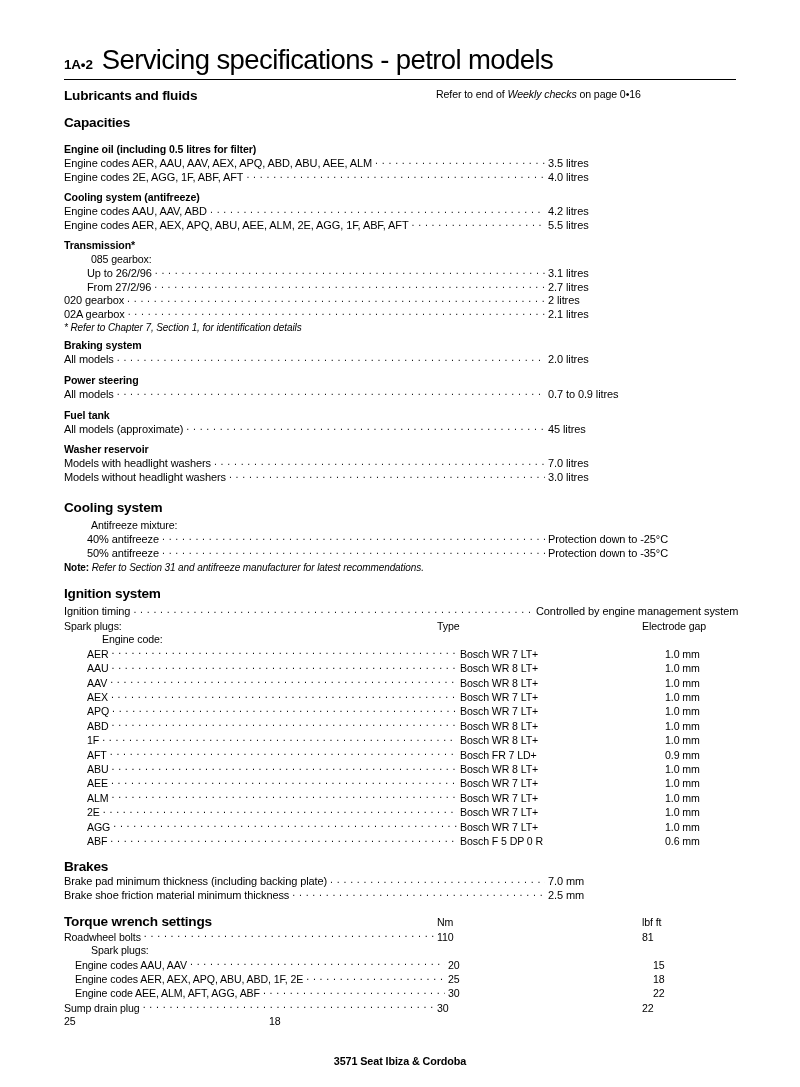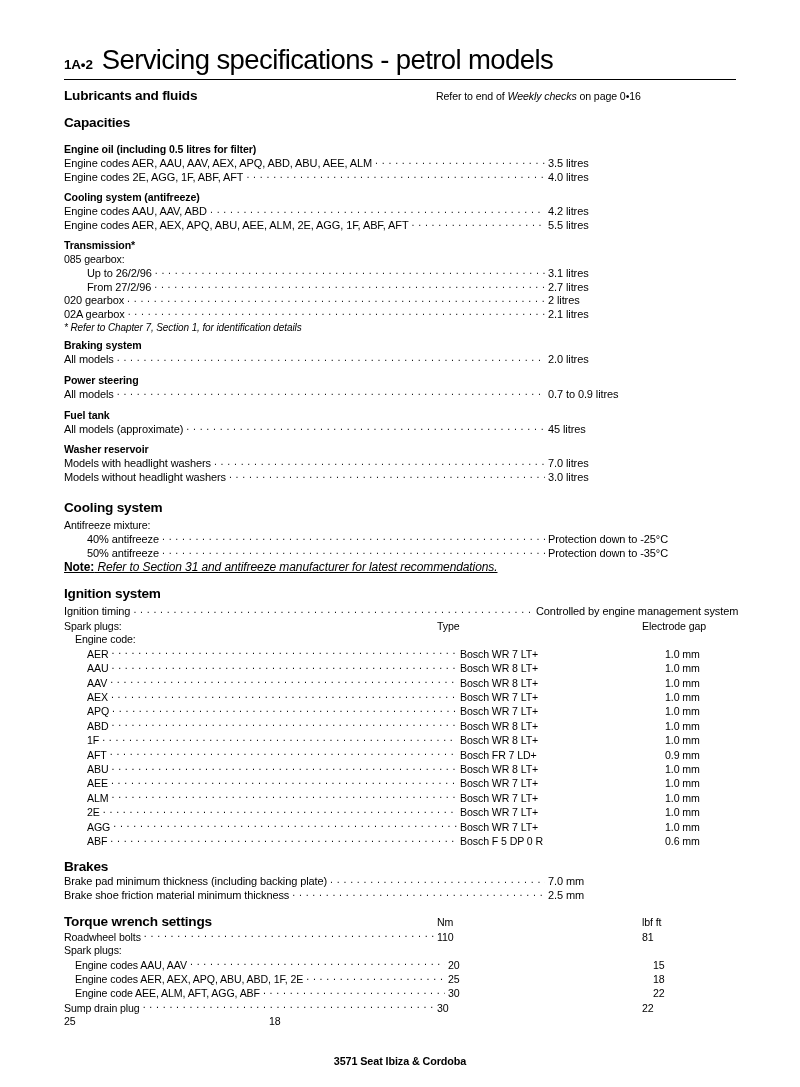--- a/index.html
+++ b/index.html
@@ -68,21 +68,21 @@
   h2.sec {
     font-size: 13.6px;
     font-weight: bold;
     margin: 0;
     line-height: 16px;
     letter-spacing: -0.2px;
   }
   .sec-lub {
     display: flex;
     justify-content: space-between;
-    align-items: center;
+    align-items: flex-start;
     gap: 40px;
   }
   .ref-note {
     font-size: 10.6px;
     font-weight: normal;
     letter-spacing: -0.1px;
     width: 300px;
   }
   .ref-note i { font-style: italic; }
 
@@ -142,34 +142,34 @@
     width: 200px;
   }
 
   .indent1 { padding-left: 11px; }
   .indent2 { padding-left: 23px; }
 
   .plain {
     font-size: 10.6px;
     line-height: 13.6px;
     letter-spacing: -0.1px;
+    margin-left: 27px;
   }
 
   .footnote {
     font-size: 10px;
     font-style: italic;
     line-height: 14px;
     letter-spacing: -0.1px;
   }
 
   .note-line {
-    font-size: 12px;
+    font-size: 10px;
     line-height: 15px;
     letter-spacing: -0.1px;
-    text-decoration: underline;
   }
   .note-line .note-lbl { font-weight: bold; font-style: normal; }
   .note-line .note-txt { font-style: italic; }
 
   
   .trow {
     display: flex;
     align-items: baseline;
     font-size: 10.6px;
     line-height: 13.4px;

